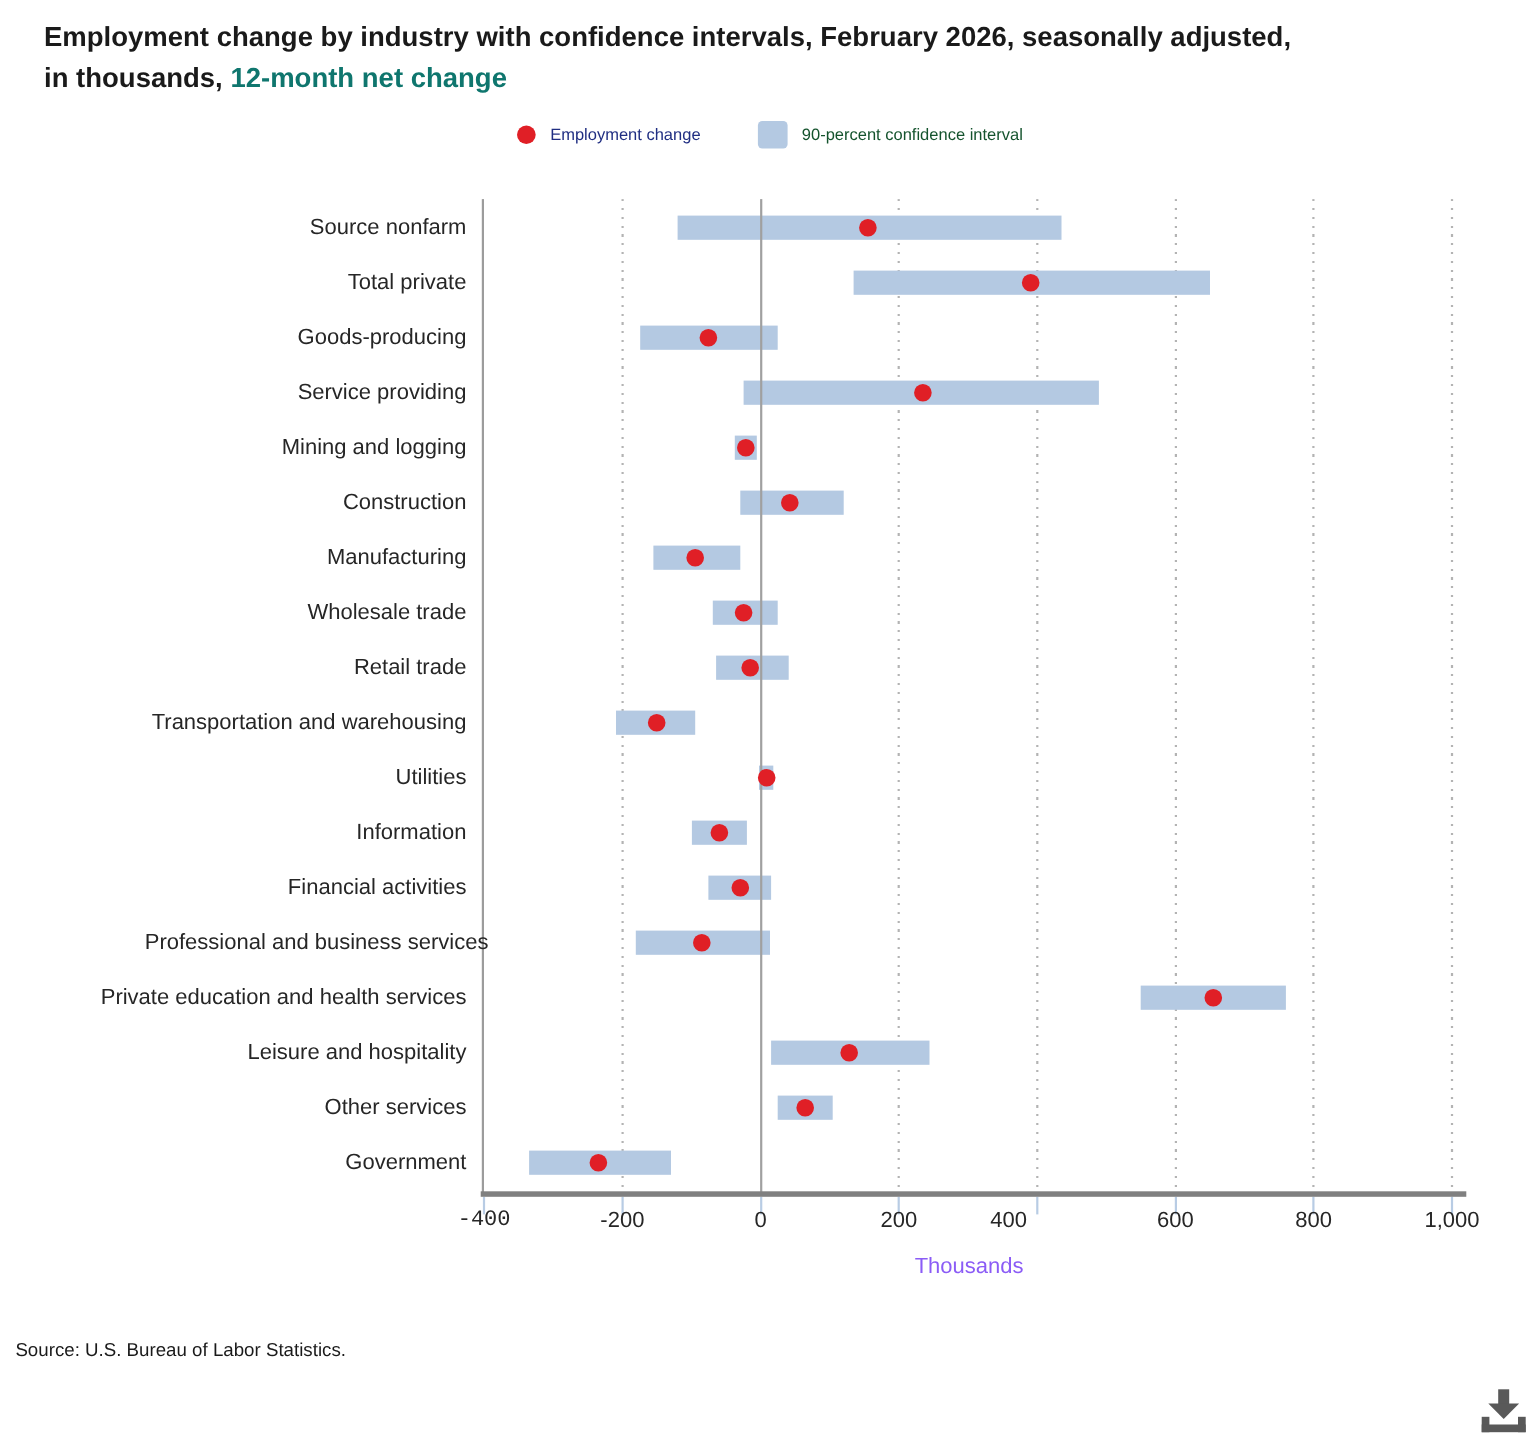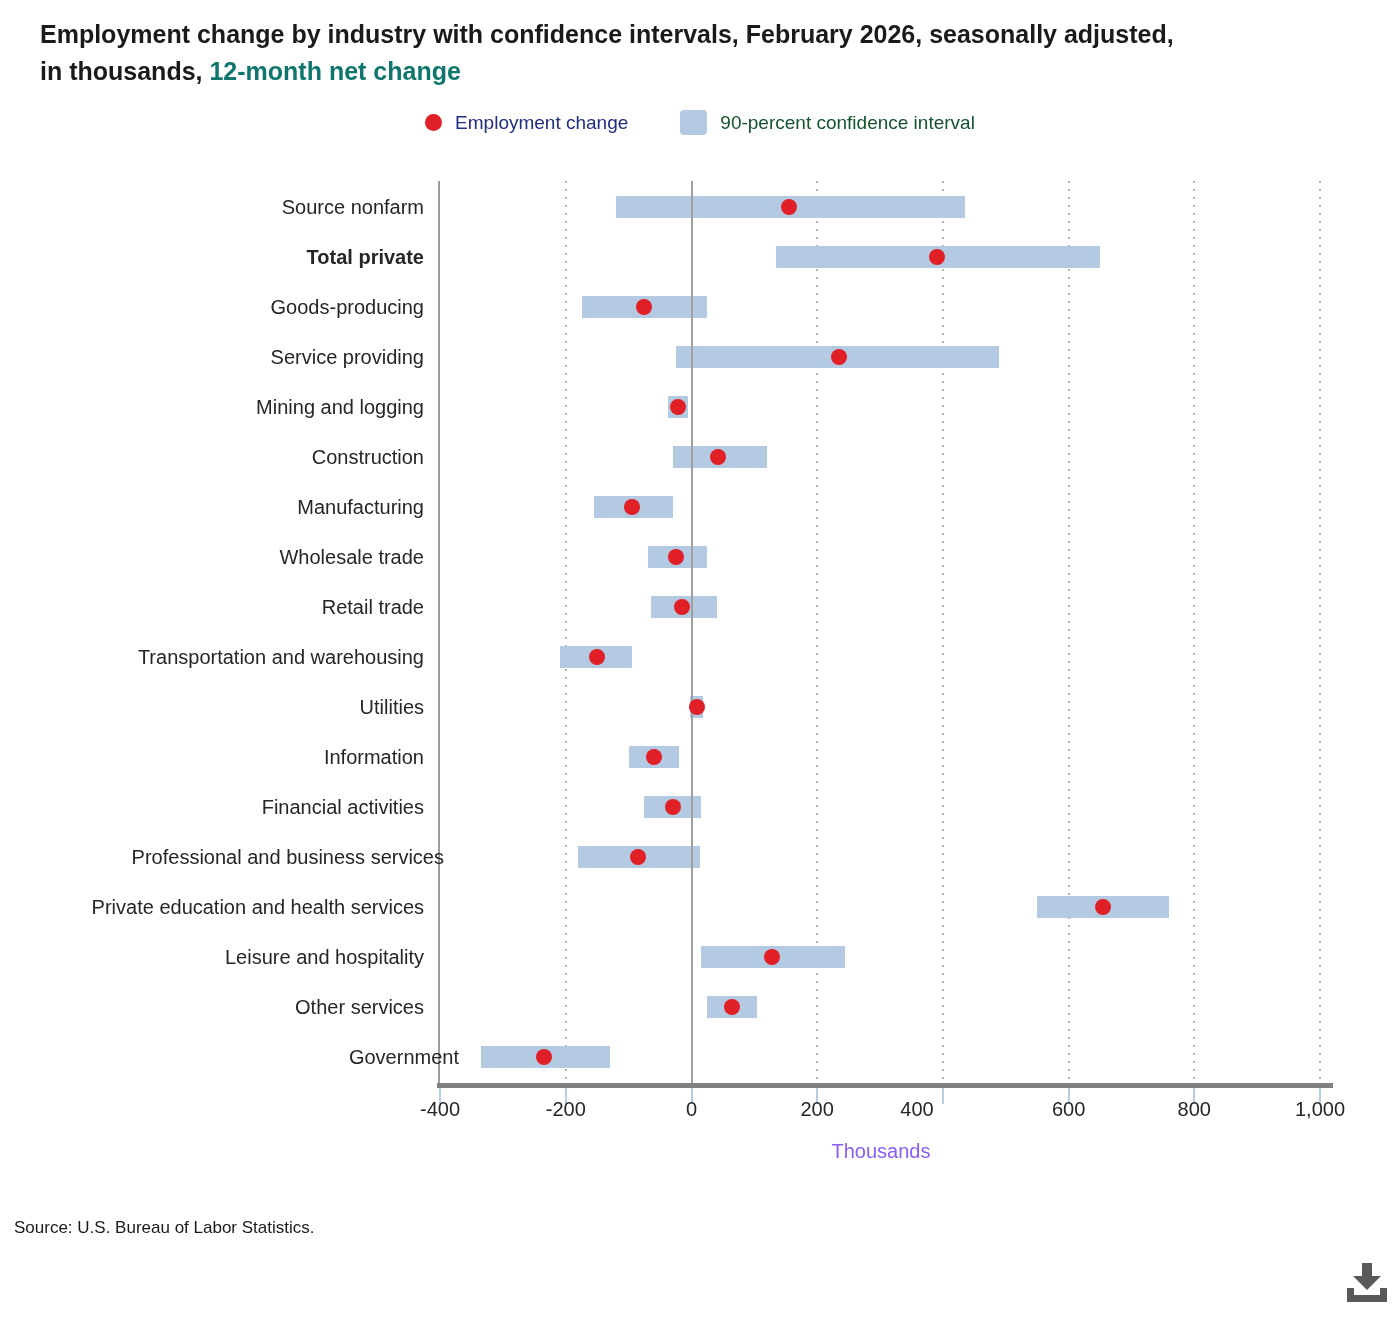--- a/index.html
+++ b/index.html
@@ -10,21 +10,21 @@
   .title{position:absolute;left:40px;top:16px;width:1340px;font-size:25px;font-weight:bold;
          color:#1a1a1a;line-height:37px;letter-spacing:0px;}
   .title .accent{color:#9e1111;}
 
   
   .legend{position:absolute;left:0;top:110px;width:1400px;display:flex;justify-content:center;
           align-items:center;gap:52px;}
   .legend-item{display:flex;align-items:center;gap:13px;cursor:pointer;}
   .legend-dot{width:17px;height:17px;border-radius:50%;}
   .legend-swatch{width:27px;height:25px;border-radius:4px;}
-  .legend-label{font-size:19px;color:#202e82;}
+  .legend-label{font-size:15px;color:#202e82;}
 
   
   .gridline{position:absolute;width:2px;
             background-image:repeating-linear-gradient(to bottom,#b3b3b3 0 2px,transparent 2px 8px);}
   .axis-y{position:absolute;width:2px;background:#9c9c9c;}
   .zero-line{position:absolute;width:2px;background:#a0a0a0;z-index:3;}
   .axis-x{position:absolute;height:5px;background:#808080;z-index:4;}
   .ci-bar{position:absolute;height:22px;z-index:2;}
   .emp-dot{position:absolute;width:16px;height:16px;border-radius:50%;z-index:5;}
   .cat-label{position:absolute;left:0;width:424px;text-align:right;font-size:20px;color:#262626;
@@ -64,21 +64,21 @@
       <div class="gridline" style="left: 941.9px; top: 181px; height: 904px;"></div>
       <div class="gridline" style="left: 1067.6px; top: 181px; height: 904px;"></div>
       <div class="gridline" style="left: 1193.3px; top: 181px; height: 904px;"></div>
       <div class="gridline" style="left: 1319px; top: 181px; height: 904px;"></div>
       <div class="axis-y" style="left: 438px; top: 181px; height: 904px;"></div>
       <div class="zero-line" style="left: 690.5px; top: 181px; height: 904px;"></div>
       <div class="axis-x" style="left: 437px; top: 1083px; width: 896px;"></div>
       <div class="cat-label" style="top: 194px;">Source nonfarm</div>
       <div class="ci-bar" style="left: 616.08px; width: 348.817px; top: 196px; background: rgb(180, 201, 226);"></div>
       <div class="emp-dot" style="left: 780.918px; top: 199px; background: rgb(224, 31, 38);"></div>
-      <div class="cat-label" style="top: 244px; font-weight: bold;">Total private</div>
+      <div class="cat-label" style="top: 244px;">Total private</div>
       <div class="ci-bar" style="left: 776.347px; width: 323.678px; top: 246px; background: rgb(180, 201, 226);"></div>
       <div class="emp-dot" style="left: 928.615px; top: 249px; background: rgb(224, 31, 38);"></div>
       <div class="cat-label" style="top: 294px;">Goods-producing</div>
       <div class="ci-bar" style="left: 581.513px; width: 125.7px; top: 296px; background: rgb(180, 201, 226);"></div>
       <div class="emp-dot" style="left: 636.362px; top: 299px; background: rgb(224, 31, 38);"></div>
       <div class="cat-label" style="top: 344px;">Service providing</div>
       <div class="ci-bar" style="left: 675.788px; width: 323.677px; top: 346px; background: rgb(180, 201, 226);"></div>
       <div class="emp-dot" style="left: 831.197px; top: 349px; background: rgb(224, 31, 38);"></div>
       <div class="cat-label" style="top: 394px;">Mining and logging</div>
       <div class="ci-bar" style="left: 668.245px; width: 19.4835px; top: 396px; background: rgb(180, 201, 226);"></div>
@@ -112,25 +112,25 @@
       <div class="emp-dot" style="left: 630.077px; top: 849px; background: rgb(224, 31, 38);"></div>
       <div class="cat-label" style="top: 894px;">Private education and health services</div>
       <div class="ci-bar" style="left: 1037.17px; width: 131.985px; top: 896px; background: rgb(180, 201, 226);"></div>
       <div class="emp-dot" style="left: 1095.17px; top: 899px; background: rgb(224, 31, 38);"></div>
       <div class="cat-label" style="top: 944px;">Leisure and hospitality</div>
       <div class="ci-bar" style="left: 700.928px; width: 144.555px; top: 946px; background: rgb(180, 201, 226);"></div>
       <div class="emp-dot" style="left: 763.948px; top: 949px; background: rgb(224, 31, 38);"></div>
       <div class="cat-label" style="top: 994px;">Other services</div>
       <div class="ci-bar" style="left: 707.212px; width: 50.28px; top: 996px; background: rgb(180, 201, 226);"></div>
       <div class="emp-dot" style="left: 723.724px; top: 999px; background: rgb(224, 31, 38);"></div>
-      <div class="cat-label" style="top: 1044px; padding-left: 35px;">Government</div>
+      <div class="cat-label" style="top: 1044px;">Government</div>
       <div class="ci-bar" style="left: 480.952px; width: 128.842px; top: 1046px; background: rgb(180, 201, 226);"></div>
       <div class="emp-dot" style="left: 535.803px; top: 1049px; background: rgb(224, 31, 38);"></div>
       <div class="tick" style="left: 439.1px; top: 1088px;"></div>
-      <div class="tick-label" style="left: 395.1px; top: 1098px;">-400</div>
+      <div class="tick-label" style="left: 395.1px; top: 1098px; font-family: Liberation Mono, monospace;">-400</div>
       <div class="tick" style="left: 564.8px; top: 1088px;"></div>
       <div class="tick-label" style="left: 520.8px; top: 1098px;">-200</div>
       <div class="tick" style="left: 690.5px; top: 1088px;"></div>
       <div class="tick-label" style="left: 646.5px; top: 1098px;">0</div>
       <div class="tick" style="left: 816.2px; top: 1088px;"></div>
       <div class="tick-label" style="left: 772.2px; top: 1098px;">200</div>
       <div class="tick" style="left: 941.9px; top: 1088px;"></div>
       <div class="tick-label" style="left: 872px; top: 1098px;">400</div>
       <div class="tick" style="left: 1067.6px; top: 1088px;"></div>
       <div class="tick-label" style="left: 1023.6px; top: 1098px;">600</div>

